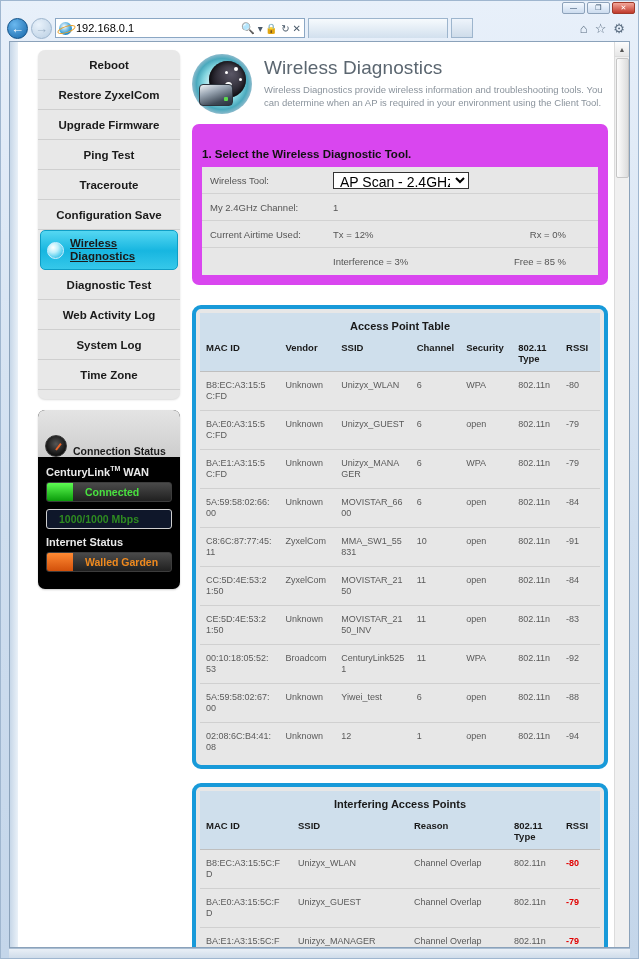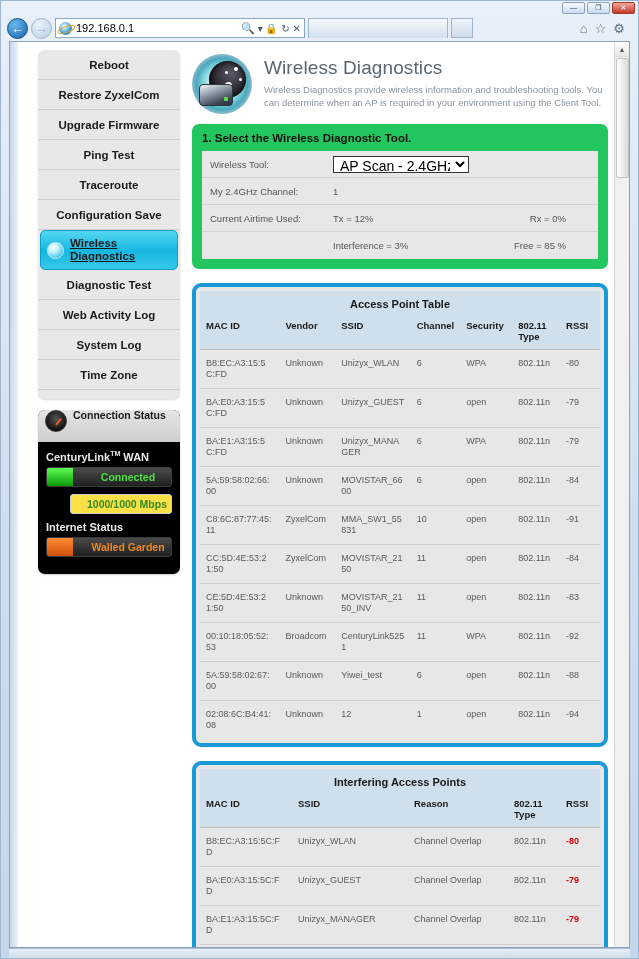--- a/index.html
+++ b/index.html
@@ -77,39 +77,39 @@
   .menu-item.active { background:linear-gradient(180deg,#55d7f2 0%,#17b6e0 52%,#36c8ea 100%);
     border:1px solid #0e9ec6; border-radius:5px; height:40px; justify-content:flex-start;
     padding-left:6px; gap:6px; margin:0 2px; }
   .menu-item.active .lbl { text-decoration:underline; text-align:left; line-height:13px; }
   .orb { width:17px; height:17px; border-radius:50%; flex:none;
     background:radial-gradient(circle at 34% 30%,#ffffff 0%,#bff0fb 35%,#52cdee 70%,#1b9cc4 100%);
     border:1px solid #cfefff; }
 
   .cs-panel { margin-top:11px; border-radius:7px; overflow:hidden; background:#000;
     box-shadow:0 1px 2px rgba(0,0,0,.2); }
-  .cs-head { background:linear-gradient(180deg,#e4e4e4,#cdcdcd); height:32px;
-    display:flex; align-items:flex-start; gap:6px; padding:0 7px; }
+  .cs-head { background:linear-gradient(180deg,#e4e4e4,#cdcdcd); height:47px;
+    display:flex; align-items:flex-end; gap:6px; padding:0 7px; }
   .gauge { width:22px; height:22px; border-radius:50%;
     background:radial-gradient(circle at 50% 40%,#555,#111 70%); position:relative; flex:none;
     border:1px solid #3a3a3a; }
   .gauge:after { content:""; position:absolute; left:9px; top:6px; width:2px; height:8px;
     background:#e8642a; transform:rotate(38deg); transform-origin:bottom center; }
   .cs-title { font-size:10.5px; font-weight:bold; color:#1b1b1b; line-height:11px; }
   .cs-body { padding:6px 8px 10px; }
   .cs-label { color:#e9e9e9; font-size:11px; font-weight:bold; margin:2px 0 4px; }
   .cs-label sup { font-size:7px; vertical-align:super; }
   .pill { height:20px; border-radius:3px; display:flex; align-items:center;
     font-size:10.5px; font-weight:bold; margin-bottom:7px; overflow:hidden;
     background:linear-gradient(180deg,#4a4a4a,#202020); border:1px solid #3c3c3c; }
   .pill .chip { width:26px; height:100%; flex:none; }
-  .pill .ptext { flex:1; text-align:center;padding-left:12px; }
+  .pill .ptext { flex:1; text-align:left;padding-left:12px; }
   .pill.connected .chip { background:linear-gradient(180deg,#5dfb52,#0a9b0a); }
   .pill.connected .ptext { color:#49e23f; }
-  .pill.speed { background:#fde047; border:1px solid #cfcfcf; justify-content:center;margin-left:24px; }
+  .pill.speed { background:#0f172a; border:1px solid #cfcfcf; justify-content:center; }
   .pill.speed .ptext { color:#2e8b20; }
   .pill.walled .chip { background:linear-gradient(180deg,#ff8a33,#d2500a); }
   .pill.walled .ptext { color:#f08a1e; }
 
   
   .content { position:absolute; left:182px; top:8px; right:6px; }
   .hero { display:flex; gap:12px; padding:4px 0 10px; }
   .hero-icon { width:60px; height:60px; flex:none; border-radius:50%; position:relative;
     background:radial-gradient(circle at 50% 50%, #ffffff 0%, #cfeef2 28%, #7fd3de 46%, #4aa9bd 60%, #b9c6d6 78%, #e9eef3 100%); }
   .hero-icon .disc { position:absolute; right:6px; top:7px; width:37px; height:37px;
@@ -118,21 +118,21 @@
   .hero-icon .dot { position:absolute; background:#fff; border-radius:50%; }
   .hero-icon .box { position:absolute; left:7px; bottom:8px; width:34px; height:22px;
     border-radius:4px; background:linear-gradient(160deg,#f2f5f8 0%,#9aa6b3 35%,#3f4a57 75%,#2a323c 100%);
     border:1px solid #2c333c; }
   .hero-icon .box .led { position:absolute; right:4px; bottom:4px; width:4px; height:4px;
     background:#5cd94e; border-radius:1px; }
   .hero-txt { padding-top:3px; }
   .hero-title { font-size:19px; color:#5b6670; font-weight:normal; letter-spacing:.1px; }
   .hero-desc { font-size:9.5px; color:#8a939c; line-height:13px; margin-top:4px; max-width:340px; }
 
-  .panel { background:#22c55e; border-radius:7px; padding:8px 10px 10px; margin-bottom:14px; }
+  .panel { background:#d946ef; border-radius:7px; padding:24px 10px 10px; margin-bottom:20px; }
   .panel-title { font-size:11.5px; font-weight:bold; color:#111; margin-bottom:7px; }
   .panel-inner { background:#e7e7e7; }
   .prow { display:flex; align-items:center; min-height:27px; border-bottom:1px solid #d2d2d2;
     font-size:9.5px; color:#555; padding:0 8px; }
   .prow:last-child { border-bottom:none; }
   .pkey { width:123px; flex:none; }
   .pval { flex:1; }
   .pval.right { text-align:right; padding-right:24px; flex:none; width:120px; }
   select.tool { width:136px; height:17px; font-size:14px; font-family:"Liberation Sans",sans-serif;
     border:1px solid #333; background:#fff; color:#000; padding:0 2px; }

